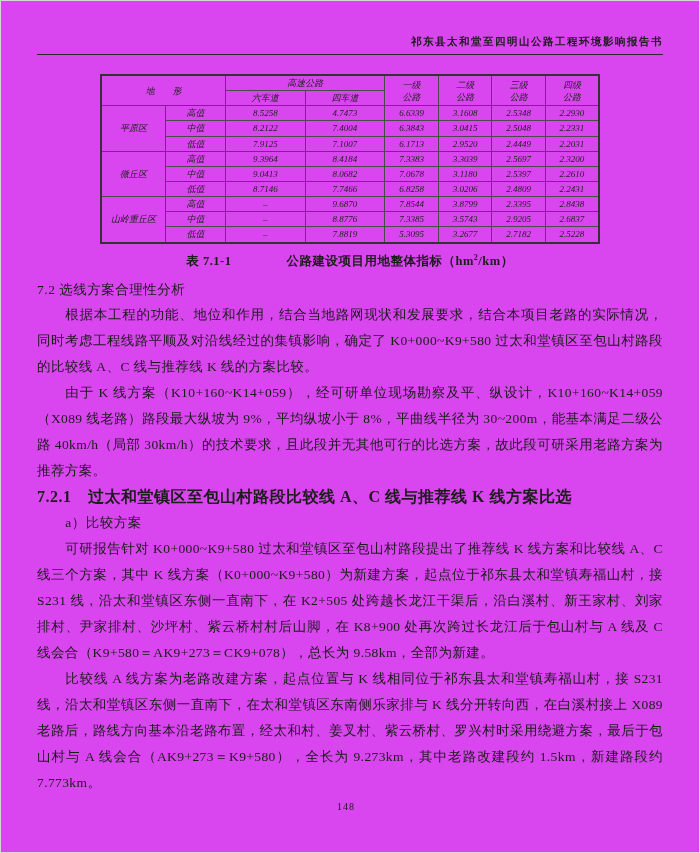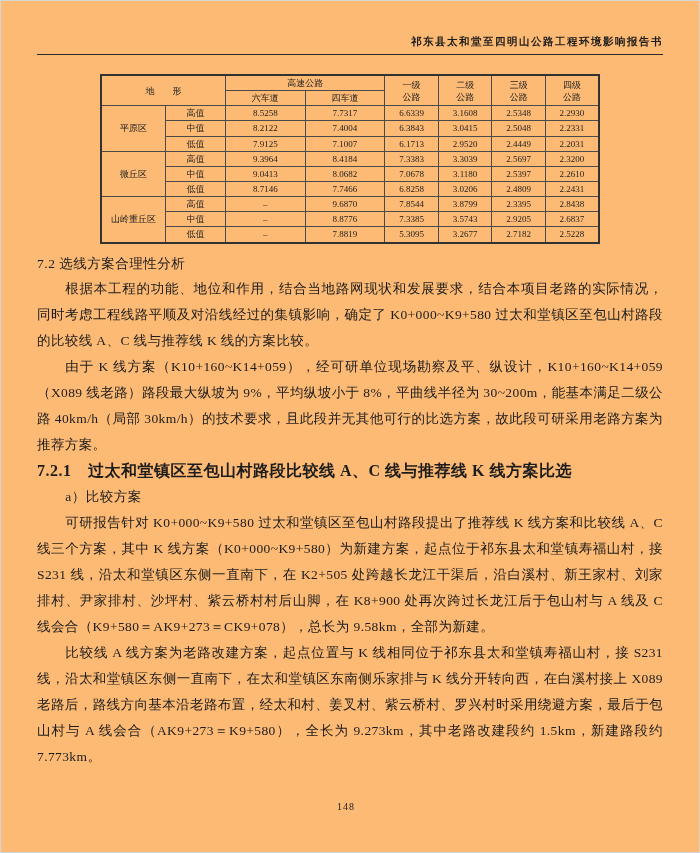--- a/index.html
+++ b/index.html
@@ -1,20 +1,20 @@
 <!DOCTYPE html>
 <html><head>
 <meta charset="utf-8">
 <style>
   html,body { margin:0; padding:0; background:#e9e9e9; }
   .page {
     position:relative;
     width:698px; height:851px;
     margin:0 auto;
-    background:#fdba74;
+    background:#d946ef;
     border:1px solid #d6d6d6;
     overflow:hidden;
     font-family:"Liberation Serif","DejaVu Serif",serif;
     color:#1c1c1c;
   }
   .content { padding:0 36px; }
 
   
   .doc-header {
     margin-top:34px;
@@ -37,21 +37,21 @@
   }
   table.land-table th, table.land-table td {
     border:1px solid #4a4a4a;
     text-align:center;
     vertical-align:middle;
     font-weight:normal;
     padding:1px 0;
     height:12px;
     line-height:1.35;
   }
-  table.land-table { border:2px solid #333; }
+  table.land-table { border:2px solid #333;font-style:italic; }
   .two-line { white-space:pre-line;margin-top:12px; }
 
   
   .table-caption {
     margin-top:9px;
     text-align:center;
     font-weight:bold;
     font-size:12.5px;
     letter-spacing:0.5px;
   }
@@ -130,21 +130,21 @@
         </tr>
         <tr>
           <th>六车道</th>
           <th>四车道</th>
         </tr>
 
         <tr>
           <td rowspan="3">平原区</td>
           <td>高值</td>
           <td>8.5258</td>
-          <td>7.7317</td>
+          <td>4.7473</td>
           <td>6.6339</td>
           <td>3.1608</td>
           <td>2.5348</td>
           <td>2.2930</td>
         </tr>
         <tr>
           <td>中值</td>
           <td>8.2122</td>
           <td>7.4004</td>
           <td>6.3843</td>
@@ -216,20 +216,23 @@
           <td>7.8819</td>
           <td>5.3095</td>
           <td>3.2677</td>
           <td>2.7182</td>
           <td>2.5228</td>
         </tr>
       </tbody>
         </table>
     </div>
 
+    <div class="table-caption">
+      <span class="cap-label">表 7.1-1</span><span><span>公路建设项目用地整体指标（hm</span><sup>2</sup><span>/km）</span></span>
+    </div>
 
     <div class="h2">7.2 选线方案合理性分析</div>
 
     <p class="para">根据本工程的功能、地位和作用，结合当地路网现状和发展要求，结合本项目老路的实际情况，同时考虑工程线路平顺及对沿线经过的集镇影响，确定了 K0+000~K9+580 过太和堂镇区至包山村路段的比较线 A、C 线与推荐线 K 线的方案比较。</p>
     <p class="para">由于 K 线方案（K10+160~K14+059），经可研单位现场勘察及平、纵设计，K10+160~K14+059（X089 线老路）路段最大纵坡为 9%，平均纵坡小于 8%，平曲线半径为 30~200m，能基本满足二级公路 40km/h（局部 30km/h）的技术要求，且此段并无其他可行的比选方案，故此段可研采用老路方案为推荐方案。</p>
 
     <div class="h3">7.2.1　过太和堂镇区至包山村路段比较线 A、C 线与推荐线 K 线方案比选</div>
     <div class="sub-item">a）比较方案</div>
 
     <p class="para">可研报告针对 K0+000~K9+580 过太和堂镇区至包山村路段提出了推荐线 K 线方案和比较线 A、C 线三个方案，其中 K 线方案（K0+000~K9+580）为新建方案，起点位于祁东县太和堂镇寿福山村，接 S231 线，沿太和堂镇区东侧一直南下，在 K2+505 处跨越长龙江干渠后，沿白溪村、新王家村、刘家排村、尹家排村、沙坪村、紫云桥村村后山脚，在 K8+900 处再次跨过长龙江后于包山村与 A 线及 C 线会合（K9+580＝AK9+273＝CK9+078），总长为 9.58km，全部为新建。</p>

